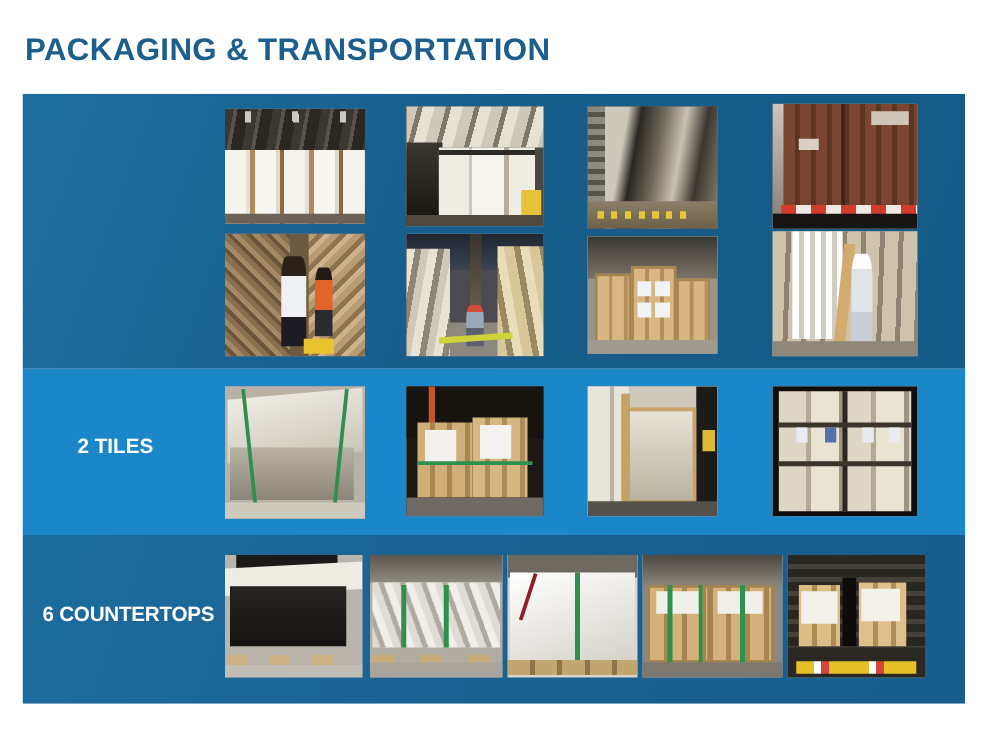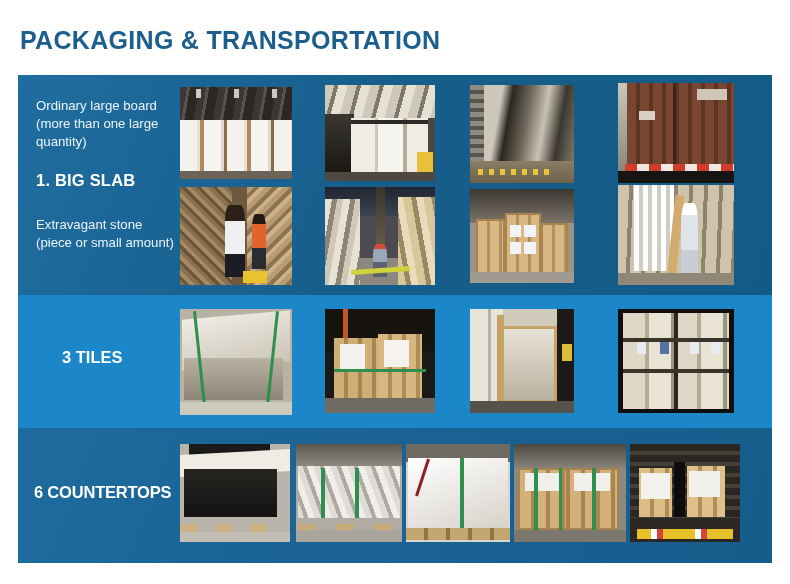--- a/index.html
+++ b/index.html
@@ -598,25 +598,20 @@
 <body>
 
 <div class="slide">
 
   <div class="slide-title">PACKAGING &amp; TRANSPORTATION</div>
 
   <div class="panel">
 
     <div class="band band-slab">
 
-      <div class="label-col">
-        <div class="label-text" id="slab-desc1">Ordinary large board (more than one large quantity)</div>
-        <div class="label-head" id="slab-head">1. BIG SLAB</div>
-        <div class="label-text" id="slab-desc2">Extravagant stone (piece or small amount)</div>
-      </div>
 
       <div class="thumb" style="left:162px; top:12px; width:112px; height:92px;">
         <div class="ph scene-slabs-warehouse">
           <div class="roof"></div>
             <div class="slabs"></div>
             <div class="floor"></div>
         </div>
       </div>
       <div class="thumb" style="left:307px; top:10px; width:110px; height:96px;">
         <div class="ph scene-slabs-load">
@@ -686,21 +681,21 @@
             <div class="dark"></div>
           <div class="plank"></div>
             <div class="man"></div>
             <div class="ground"></div>
         </div>
       </div>
     </div>
 
     <div class="band band-tiles">
       <div class="label-col">
-        <div id="tiles-head">3 TILES</div>
+        <div id="tiles-head">2 TILES</div>
       </div>
 
       <div class="thumb" style="left:162px; top:14px; width:112px; height:106px;">
         <div class="ph scene-tile-bundle">
           <div class="top"></div>
             <div class="front"></div>
           <div class="strapL"></div>
             <div class="strapR"></div>
             <div class="ground"></div>
         </div>

